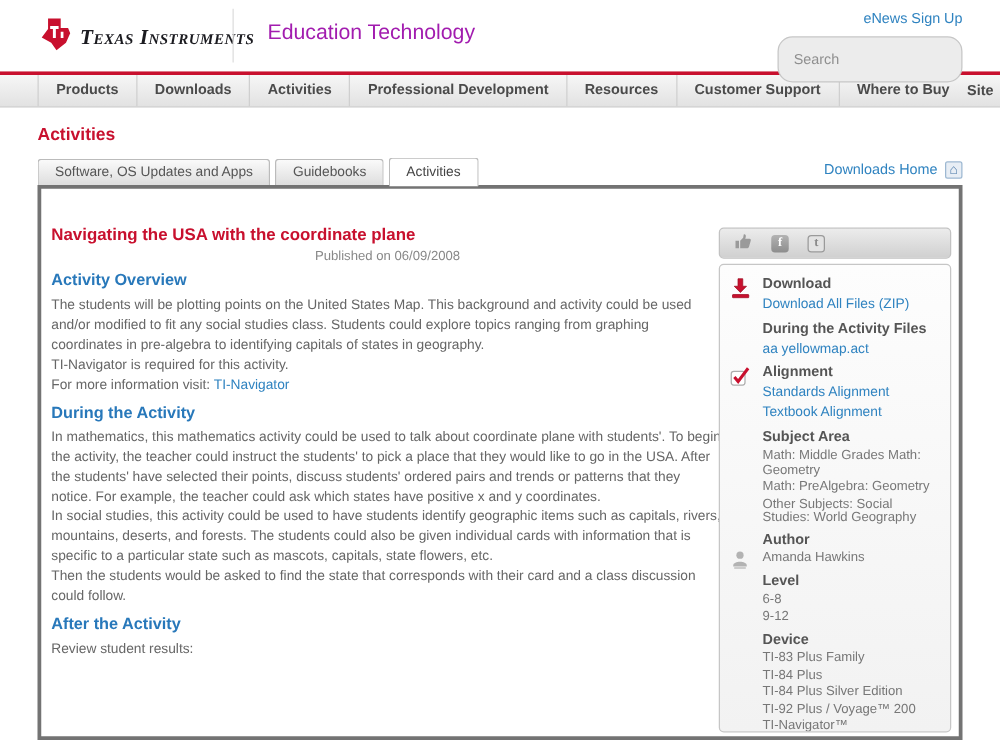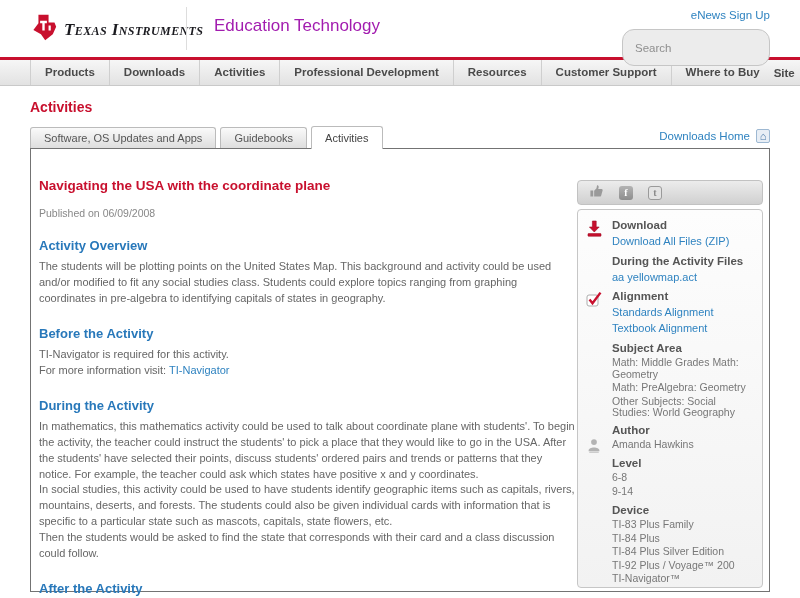--- a/index.html
+++ b/index.html
@@ -47,25 +47,25 @@
     background:linear-gradient(#fafafa,#dedede); border:1px solid #bbb; border-bottom:none;
     border-radius:3px 3px 0 0; cursor:pointer; white-space:nowrap;
   }
   .tab--active { background:#fff; color:#444; height:23px; line-height:22px; margin-bottom:-1px; }
   .downloads-home { position:absolute; right:0; top:3px; font-size:11.5px; color:#2f83c0; cursor:pointer; display:flex; align-items:center; gap:6px; }
   .home-box {
     display:inline-block; width:14px; height:14px; border:1px solid #9db8d2; border-radius:2px;
     background:#e8eef5; color:#4a78a8; font-size:11px; line-height:13px; text-align:center;
   }
   
-  .panel { position:relative; margin:0 30px; height:444px; border:1px solid #737373; background:#fff; }
+  .panel { position:relative; margin:0 30px; height:444px; border:3px solid #737373; background:#fff; }
   .main-col { position:absolute; left:8px; top:29px; width:538px; }
   .article-title { font-size:13.5px; font-weight:bold; color:#c8102e; }
-  .published { margin-top:14px; font-size:10.5px; color:#888; }
-  .h-blue { margin:19px 0 6px 0; font-size:13px; font-weight:bold; color:#2878ba; }
+  .published { margin-top:4px; font-size:10.5px; color:#888;text-align:center; }
+  .h-blue { margin:5px 0 6px 0; font-size:13px; font-weight:bold; color:#2878ba; }
   .body-text { font-size:11px; color:#666; line-height:1.45; }
   .inline-link { color:#2f83c0; text-decoration:none; cursor:pointer; }
   
   .sidebar { position:absolute; top:31px; right:6px; bottom:3px; width:186px; display:flex; flex-direction:column; }
   .social-bar {
     height:25px; flex:none; display:flex; align-items:center; gap:15px; padding-left:11px;
     background:linear-gradient(#ececec,#d0d0d0); border:1px solid #c2c2c2; border-radius:4px;
   }
   .soc-sq {
     width:14px; height:14px; border-radius:3px; text-align:center; cursor:pointer;
@@ -140,21 +140,20 @@
 
   <div class="panel">
 
     <div class="main-col">
       <div class="article-title">Navigating the USA with the coordinate plane</div>
       <div class="published">Published on 06/09/2008</div>
 
       <div class="h-blue">Activity Overview</div>
       <div class="body-text">The students will be plotting points on the United States Map. This background and activity could be used and/or modified to fit any social studies class. Students could explore topics ranging from graphing coordinates in pre-algebra to identifying capitals of states in geography.</div>
 
-      <div class="h-blue">Before the Activity</div>
       <div class="body-text">
         <div>TI-Navigator is required for this activity.</div>
         <div><span>For more information visit: </span><a class="inline-link">TI-Navigator</a></div>
       </div>
 
       <div class="h-blue">During the Activity</div>
       <div class="body-text">
         <div>In mathematics, this mathematics activity could be used to talk about coordinate plane with students'. To begin the activity, the teacher could instruct the students' to pick a place that they would like to go in the USA. After the students' have selected their points, discuss students' ordered pairs and trends or patterns that they notice. For example, the teacher could ask which states have positive x and y coordinates.</div>
         <div>In social studies, this activity could be used to have students identify geographic items such as capitals, rivers, mountains, deserts, and forests. The students could also be given individual cards with information that is specific to a particular state such as mascots, capitals, state flowers, etc.</div>
         <div>Then the students would be asked to find the state that corresponds with their card and a class discussion could follow.</div>
@@ -217,21 +216,21 @@
                 <circle cx="8" cy="4.1" r="2.9" fill="#b3b3b3"></circle>
                 <path d="M2.6 12.4c0-4 10.8-4 10.8 0v.8H2.6z" fill="#b3b3b3"></path>
                 <rect x="3.2" y="13.6" width="9.6" height="1.5" rx=".7" fill="#cdcdcd"></rect>
               </svg>
           </div>
           <div class="sb-body">
             <div class="sb-title">Author</div>
             <div class="sb-val">Amanda Hawkins</div>
             <div class="sb-title sb-space">Level</div>
             <div class="sb-val">6-8</div>
-            <div class="sb-val">9-14</div>
+            <div class="sb-val">9-12</div>
             <div class="sb-title sb-space">Device</div>
             <div class="sb-val">TI-83 Plus Family</div>
             <div class="sb-val">TI-84 Plus</div>
             <div class="sb-val">TI-84 Plus Silver Edition</div>
             <div class="sb-val">TI-92 Plus / Voyage™ 200</div>
             <div class="sb-val">TI-Navigator™</div>
 
           </div>
         </div>
 

